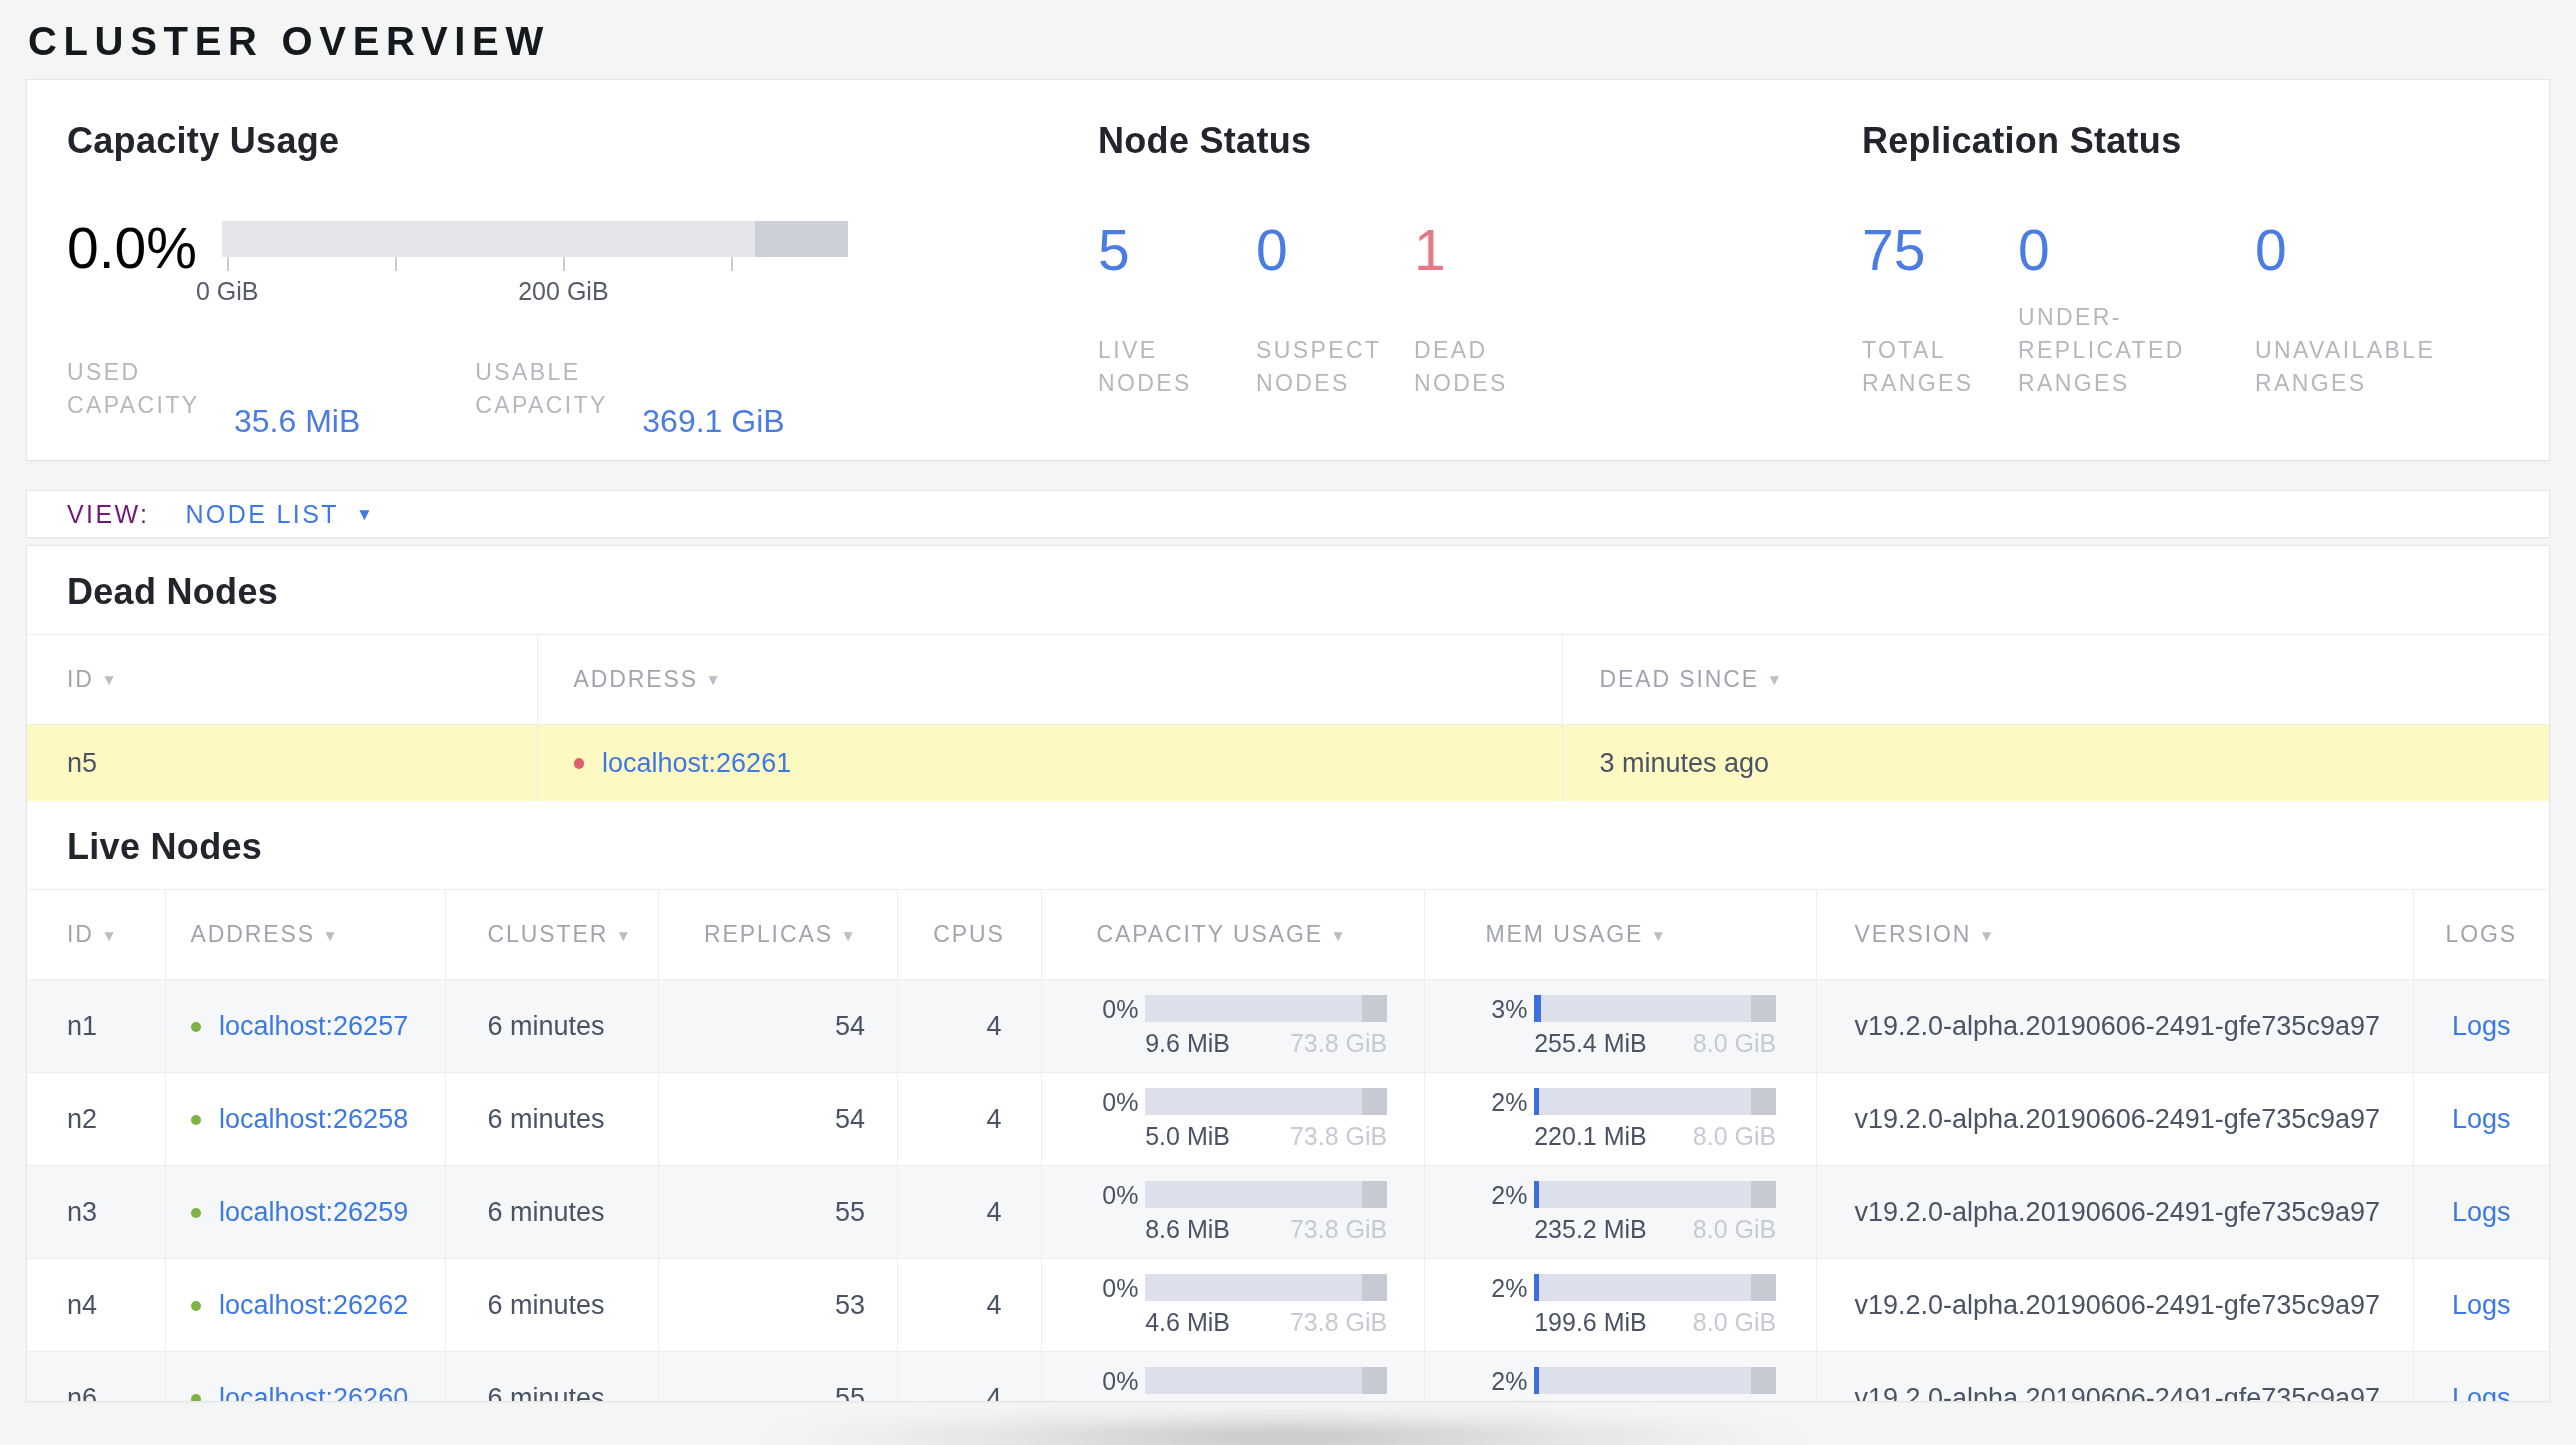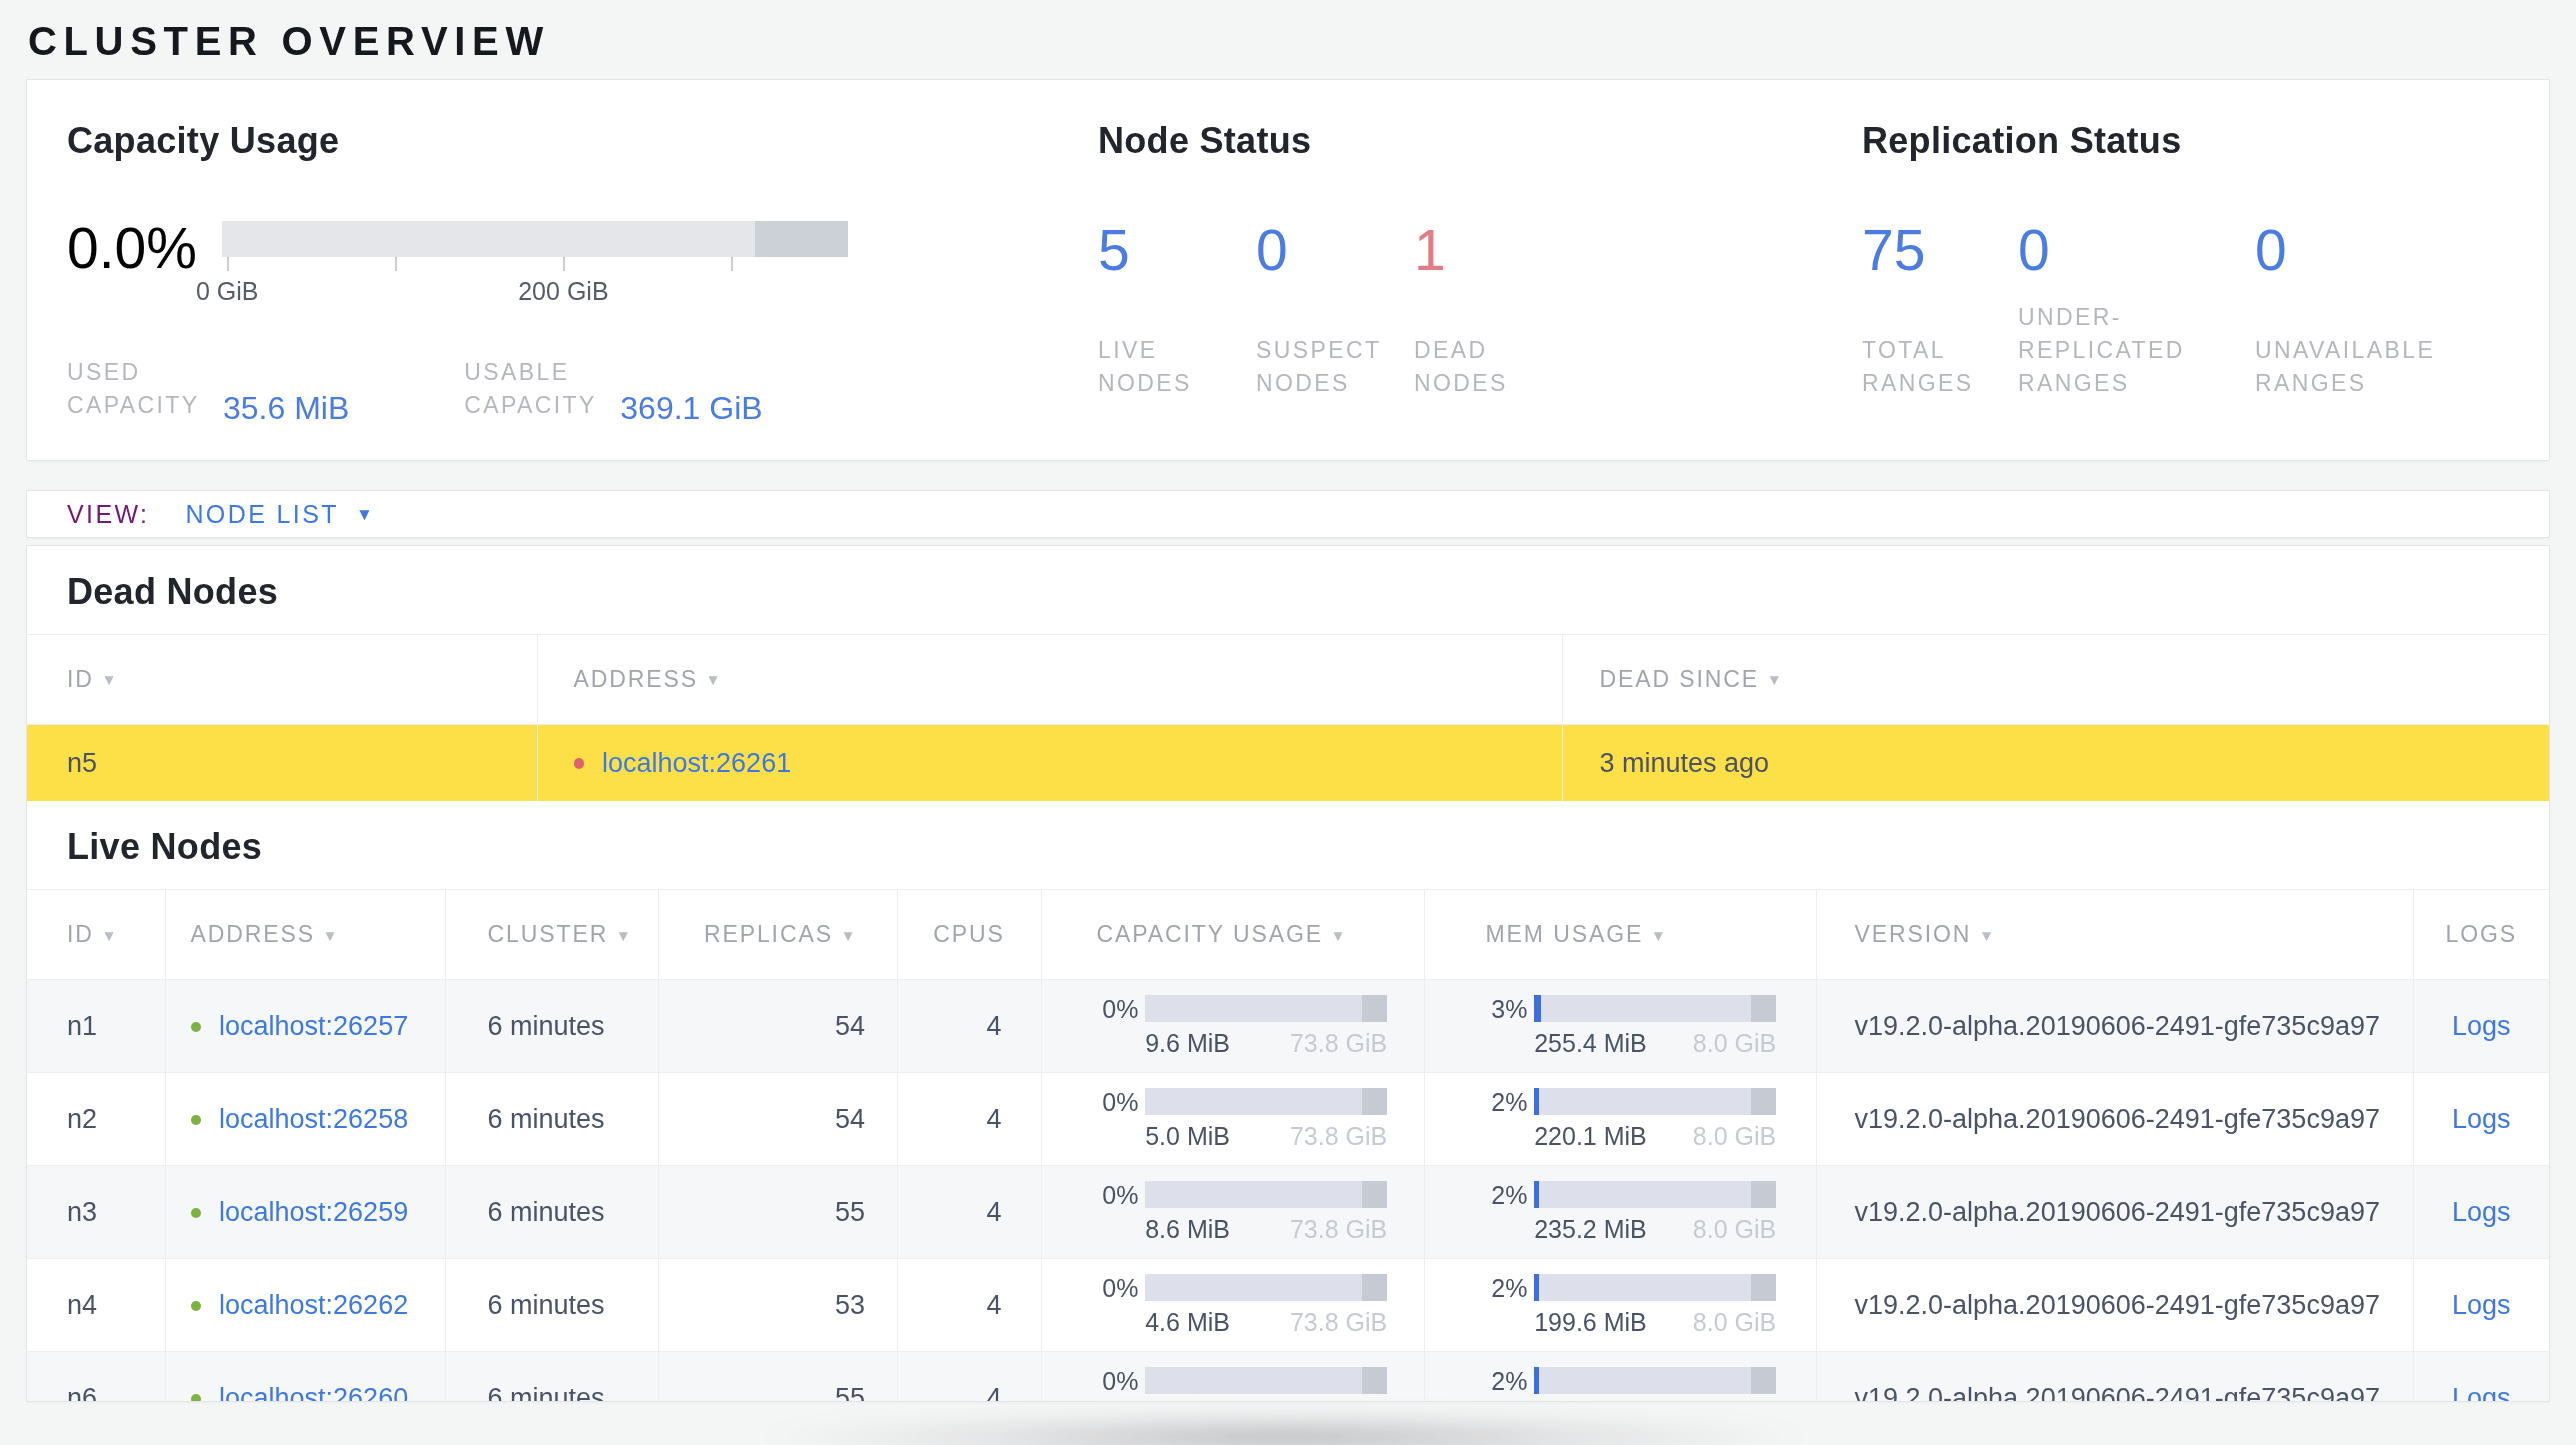--- a/index.html
+++ b/index.html
@@ -59,21 +59,21 @@
   .cap-tick-label { position: absolute; transform: translateX(-50%); white-space: nowrap; }
 
   .cap-stats { display: flex; margin-top: 48px; }
   .stat-pair { display: flex; align-items: flex-end; }
   .stat-pair + .stat-pair { margin-left: 115px; }
   .stat-label {
     font-size: 23px; letter-spacing: 2.4px; line-height: 1.45;
     color: #b4b7bd;
   }
   .stat-pair .stat-label { width: 155px; }
-  .stat-value { font-size: 32px; color: #4a7ce1; margin-left: 1px; position: relative; top: 4px; white-space: nowrap; }
+  .stat-value { font-size: 32px; color: #4a7ce1; margin-left: 12px; position: relative; top: 17px; white-space: nowrap; }
 
   .stat-row { display: flex; margin-top: 55px; }
   .stat-col .big {
     font-size: 57px; line-height: 67px;
     color: #4a7ce1;
   }
   .stat-col .big.dead { color: #e37a86; }
   .stat-col .label-area { margin-top: 15.3px; height: 101px; display: flex; align-items: flex-end; }
   .nodes-c1 { width: 158px; } .nodes-c2 { width: 158px; } .nodes-c3 { width: 191px; }
   .repl-c1 { width: 156px; } .repl-c2 { width: 237px; } .repl-c3 { width: 239px; }
@@ -127,21 +127,21 @@
   .sort-caret { font-size: 15.3px; color: #b9bdc4; margin-left: 7.6px; position: relative; top: -1.9px; }
 
   
   .dead-table col.c1 { width: 510px; }
   .dead-table col.c2 { width: 1025px; }
   .dead-table th.h2, .dead-table td.c2 { border-left: 1px solid #eceef0; }
   .dead-table th.h3, .dead-table td.c3 { border-left: 1px solid #eceef0; }
   .dead-table th.h1, .dead-table td.c1 { padding-left: 40px; }
   .dead-table th.h2, .dead-table td.c2 { padding-left: 36px; }
   .dead-table th.h3, .dead-table td.c3 { padding-left: 37px; }
-  .dead-table td { background: #fde047; height: 77px; }
+  .dead-table td { background: #fef9c3; height: 77px; }
 
   
   .live-table col.c1 { width: 138px; }
   .live-table col.c2 { width: 280px; }
   .live-table col.c3 { width: 213px; }
   .live-table col.c4 { width: 239px; }
   .live-table col.c5 { width: 144px; }
   .live-table col.c6 { width: 383px; }
   .live-table col.c7 { width: 392px; }
   .live-table col.c8 { width: 597px; }

